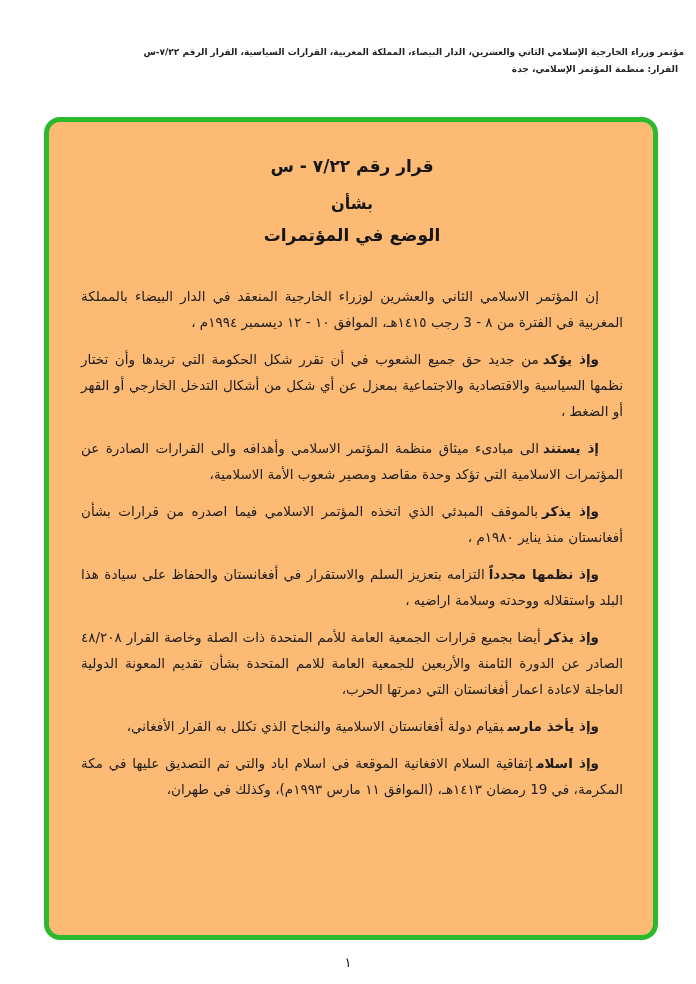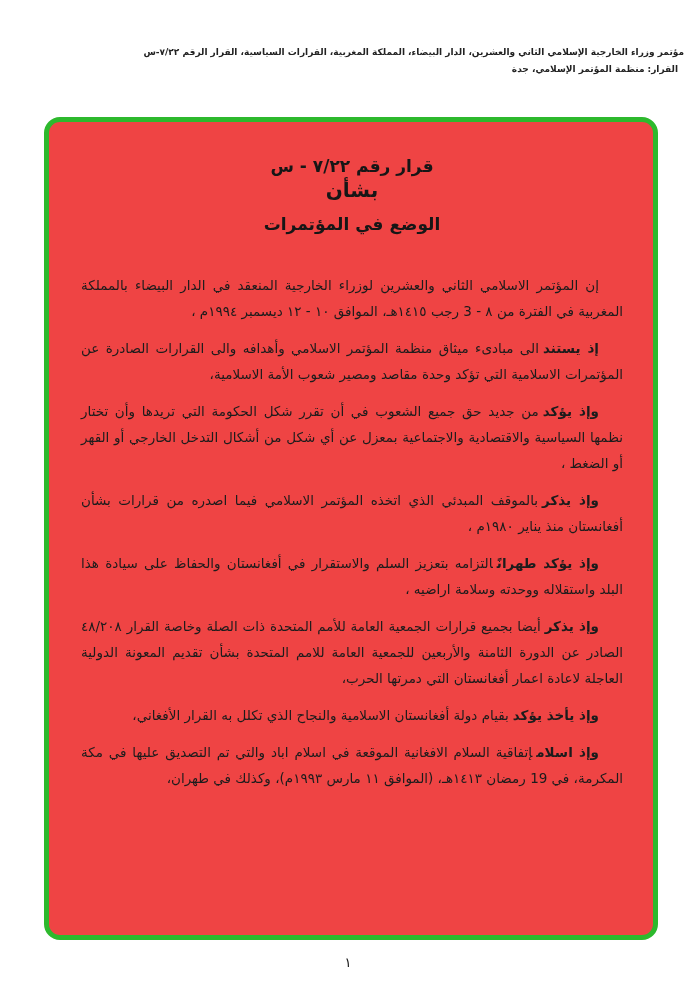--- a/index.html
+++ b/index.html
@@ -35,29 +35,29 @@
     top: 117px;
     left: 44px;
     width: 614px;
     height: 823px;
     box-sizing: border-box;
     border: 5px solid #2db92d;
     border-radius: 16px;
     direction: rtl;
     padding: 26px 30px 16px 32px;
     overflow: hidden;
-    background: #ef4444;
+    background: #fdba74;
   }
   .doc-title, .doc-subtitle, .doc-subject {
     text-align: center;
     font-weight: 700;
     color: #161616;
   }
   .doc-title   { font-size: 17px; margin-top: 8px;  }
-  .doc-subtitle{ font-size: 20px; margin-top: 2px; }
+  .doc-subtitle{ font-size: 16px; margin-top: 18px; }
   .doc-subject { font-size: 17px; margin-top: 12px; }
   .doc-body {
     margin-top: 38px;
     font-size: 13.5px;
     line-height: 26px;
     text-align: justify;
     color: #1c1c1c;
   }
   .para {
     text-indent: 24px;
@@ -85,25 +85,25 @@
     <div class="topnote-line2">القرار: منظمة المؤتمر الإسلامي، جدة</div>
   </div>
 
   <div class="doc-frame" style="border-color: rgb(45, 185, 45);">
     <div class="doc-title">قرار رقم ٧/٢٢ - س</div>
     <div class="doc-subtitle">بشأن</div>
     <div class="doc-subject">الوضع في المؤتمرات</div>
 
     <div class="doc-body">
       <p class="para"><span class="lead"></span><span>إن المؤتمر الاسلامي الثاني والعشرين لوزراء الخارجية المنعقد في الدار البيضاء بالمملكة المغربية في الفترة من ٨ - 3 رجب ١٤١٥هـ، الموافق ١٠ - ١٢ ديسمبر ١٩٩٤م ،</span></p>
+      <p class="para"><span class="lead">وإذ يؤكد</span><span>من جديد حق جميع الشعوب في أن تقرر شكل الحكومة التي تريدها وأن تختار نظمها السياسية والاقتصادية والاجتماعية بمعزل عن أي شكل من أشكال التدخل الخارجي أو القهر أو الضغط ،</span></p>
       <p class="para"><span class="lead">إذ يستند</span><span>الى مبادىء ميثاق منظمة المؤتمر الاسلامي وأهدافه والى القرارات الصادرة عن المؤتمرات الاسلامية التي تؤكد وحدة مقاصد ومصير شعوب الأمة الاسلامية،</span></p>
-      <p class="para"><span class="lead">وإذ يؤكد</span><span>من جديد حق جميع الشعوب في أن تقرر شكل الحكومة التي تريدها وأن تختار نظمها السياسية والاقتصادية والاجتماعية بمعزل عن أي شكل من أشكال التدخل الخارجي أو القهر أو الضغط ،</span></p>
       <p class="para"><span class="lead">وإذ يذكر</span><span>بالموقف المبدئي الذي اتخذه المؤتمر الاسلامي فيما اصدره من قرارات بشأن أفغانستان منذ يناير ١٩٨٠م ،</span></p>
-      <p class="para"><span class="lead">وإذ يؤكد طهرانً</span><span>التزامه بتعزيز السلم والاستقرار في أفغانستان والحفاظ على سيادة هذا البلد واستقلاله ووحدته وسلامة اراضيه ،</span></p>
+      <p class="para"><span class="lead">وإذ نظمها مجدداً</span><span>التزامه بتعزيز السلم والاستقرار في أفغانستان والحفاظ على سيادة هذا البلد واستقلاله ووحدته وسلامة اراضيه ،</span></p>
       <p class="para"><span class="lead">وإذ يذكر</span><span>أيضا بجميع قرارات الجمعية العامة للأمم المتحدة ذات الصلة وخاصة القرار ٤٨/٢٠٨ الصادر عن الدورة الثامنة والأربعين للجمعية العامة للامم المتحدة بشأن تقديم المعونة الدولية العاجلة لاعادة اعمار أفغانستان التي دمرتها الحرب،</span></p>
-      <p class="para"><span class="lead">وإذ يأخذ يؤكد</span><span>بقيام دولة أفغانستان الاسلامية والنجاح الذي تكلل به القرار الأفغاني،</span></p>
+      <p class="para"><span class="lead">وإذ يأخذ مارس</span><span>بقيام دولة أفغانستان الاسلامية والنجاح الذي تكلل به القرار الأفغاني،</span></p>
       <p class="para"><span class="lead">وإذ اسلام</span><span>إتفاقية السلام الافغانية الموقعة في اسلام اباد والتي تم التصديق عليها في مكة المكرمة، في 19 رمضان ١٤١٣هـ، (الموافق ١١ مارس ١٩٩٣م)، وكذلك في طهران،</span></p>
     </div>
   </div>
 
   <div class="page-number">١</div>
 
 </div>
 
 </body></html>

